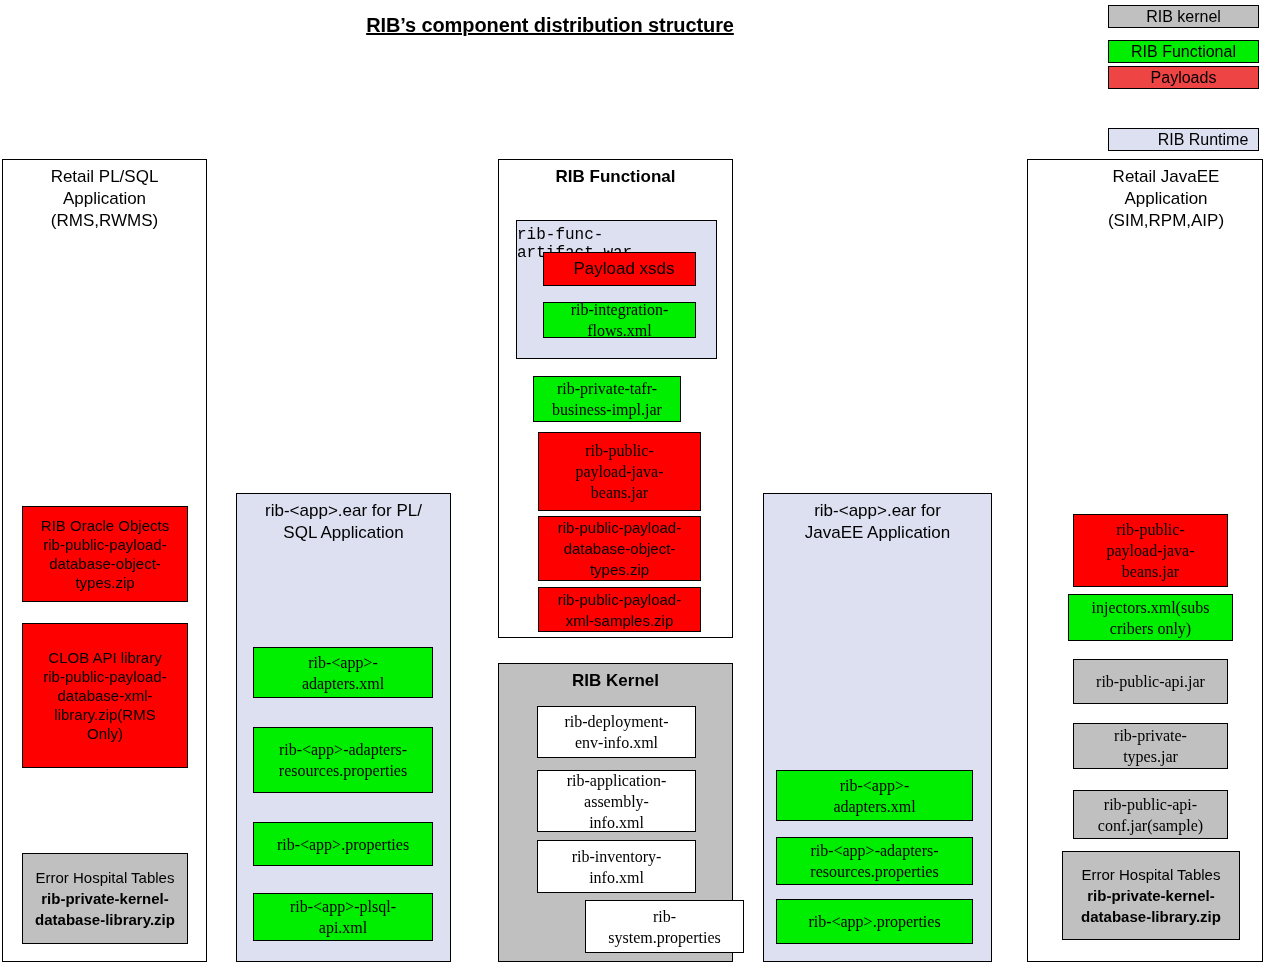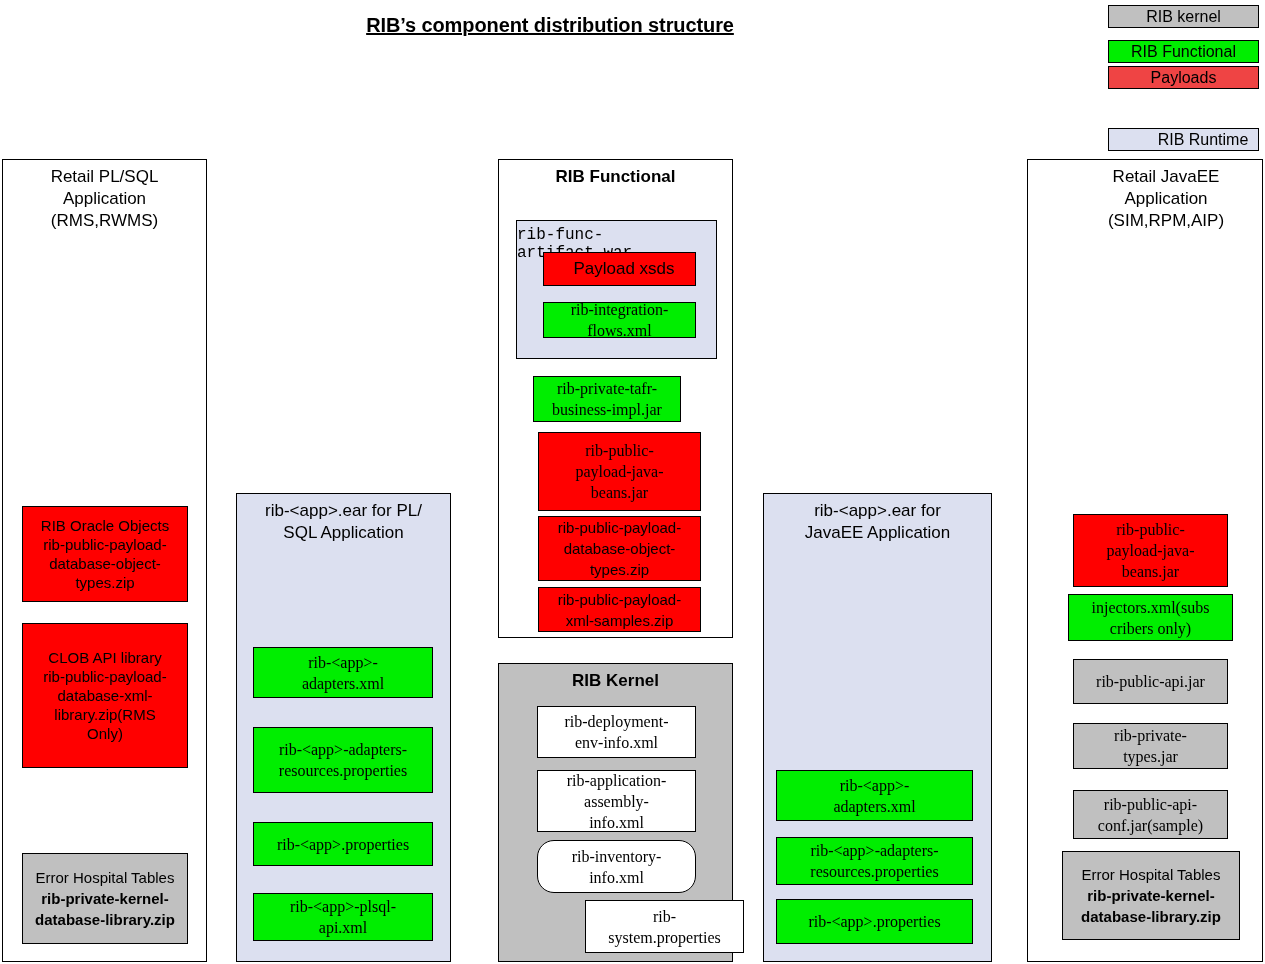--- a/index.html
+++ b/index.html
@@ -106,21 +106,21 @@
   #func-integration-flows  { left: 543px; top: 302px;  width: 153px; height: 36px; font-size: 16px; line-height: 21px; }
   #func-tafr-business      { left: 533px; top: 376px;  width: 148px; height: 46px; font-size: 16px; line-height: 21px; }
   #func-payload-java-beans { left: 538px; top: 432px;  width: 163px; height: 79px; font-size: 16px; line-height: 21px; }
   #func-db-object-types    { left: 538px; top: 516px;  width: 163px; height: 65px; font-size: 15px; line-height: 21px; }
   #func-xml-samples        { left: 538px; top: 587px;  width: 163px; height: 45px; font-size: 15px; line-height: 21px; }
 
   
   #rib-kernel-title { left: 498px; top: 670px; width: 235px; }
   #k-deployment-env  { left: 537px; top: 706px; width: 159px; height: 52px; font-size: 16px; line-height: 21px; }
   #k-app-assembly    { left: 537px; top: 770px; width: 159px; height: 62px; font-size: 16px; line-height: 21px; }
-  #k-inventory-info  { left: 537px; top: 840px; width: 159px; height: 53px; font-size: 16px; line-height: 21px; border-radius: 17px; }
+  #k-inventory-info  { left: 537px; top: 840px; width: 159px; height: 53px; font-size: 16px; line-height: 21px; }
   #k-system-props    { left: 537px; top: 900px; width: 159px; height: 53px; font-size: 16px; line-height: 21px; margin-left: 48px; }
 
   
   #javaee-ear-title { left: 763px; top: 500px; width: 229px; }
   #c4-adapters-xml  { left: 776px; top: 770px; width: 197px; height: 51px; font-size: 16px; line-height: 21px; }
   #c4-adapters-res  { left: 776px; top: 837px; width: 197px; height: 48px; font-size: 16px; line-height: 21px; }
   #c4-properties    { left: 776px; top: 899px; width: 197px; height: 45px; font-size: 16px; line-height: 21px; }
 
   
   #javaee-app-title { left: 1027px; top: 166px; width: 190px; margin-left: 44px; }

